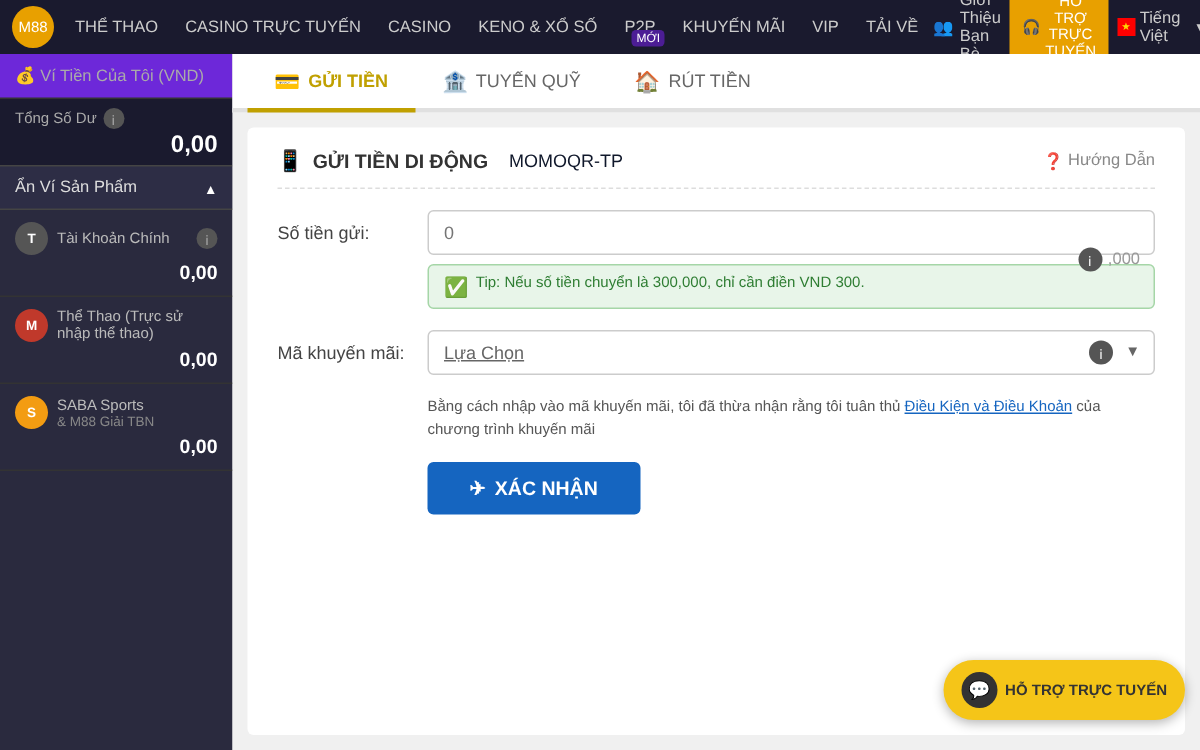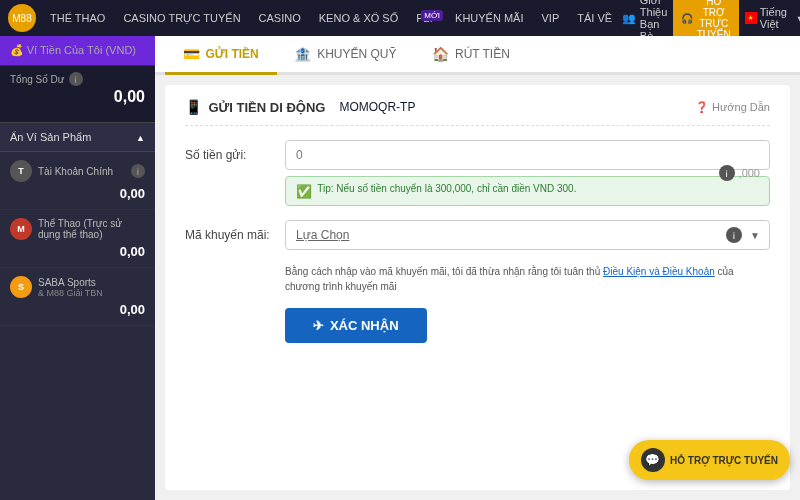--- a/index.html
+++ b/index.html
@@ -32,21 +32,21 @@
       white-space: nowrap;
       position: relative;
     }
     .nav-badge {
       background: #4c1d95;
       color: white;
       font-size: 8px;
       border-radius: 3px;
       padding: 1px 3px;
       position: absolute;
-      top: 2px;
+      top: 12px;
       right: 2px;
     }
     .nav-right {
       margin-left: auto;
       display: flex;
       align-items: center;
       gap: 6px;
     }
     .nav-user {
       display: flex; align-items: center; gap: 4px;
@@ -88,21 +88,21 @@
       color: white;
     }
     .sidebar-header {
       background: #6d28d9;
       padding: 8px 10px;
       font-size: 11px;
       color: #aaa;
       border-bottom: 1px solid #333;
     }
     .sidebar-balance {
-      padding: 6px 10px 16px;
+      padding: 6px 10px 4px;
       background: #1a1a2e;
     }
     .sidebar-balance-label {
       font-size: 10px; color: #aaa;
       display: flex; align-items: center; gap: 4px;
     }
     .sidebar-balance-value {
       font-size: 16px; color: white; font-weight: bold;
       text-align: right; margin-top: 2px;
     }
@@ -408,21 +408,21 @@
         </div>
         <span class="info-dot" style="margin-left:auto">ℹ</span>
       </div>
       <div class="product-balance">0,00</div>
     </div>
 
     <div class="sidebar-product">
       <div class="product-row">
         <div class="product-icon the-thao">M</div>
         <div>
-          <div class="product-name">Thể Thao (Trực sử dụng thể thao)</div>
+          <div class="product-name">Thể Thao (Trực sử nhập thể thao)</div>
         </div>
       </div>
       <div class="product-balance">0,00</div>
     </div>
 
     <div class="sidebar-product">
       <div class="product-row">
         <div class="product-icon saba">S</div>
         <div>
           <div class="product-name">SABA Sports</div>
@@ -435,21 +435,21 @@
 
   <div class="content-area">
 
     <div class="tab-bar">
       <div class="tab active">
         <span class="tab-icon">💳</span>
         <span>GỬI TIỀN</span>
       </div>
       <div class="tab">
         <span class="tab-icon">🏦</span>
-        <span>KHUYẾN QUỸ</span>
+        <span>TUYẾN QUỸ</span>
       </div>
       <div class="tab">
         <span class="tab-icon">🏠</span>
         <span>RÚT TIỀN</span>
       </div>
     </div>
 
     <div class="form-area">
 
       <div class="form-title-row">

